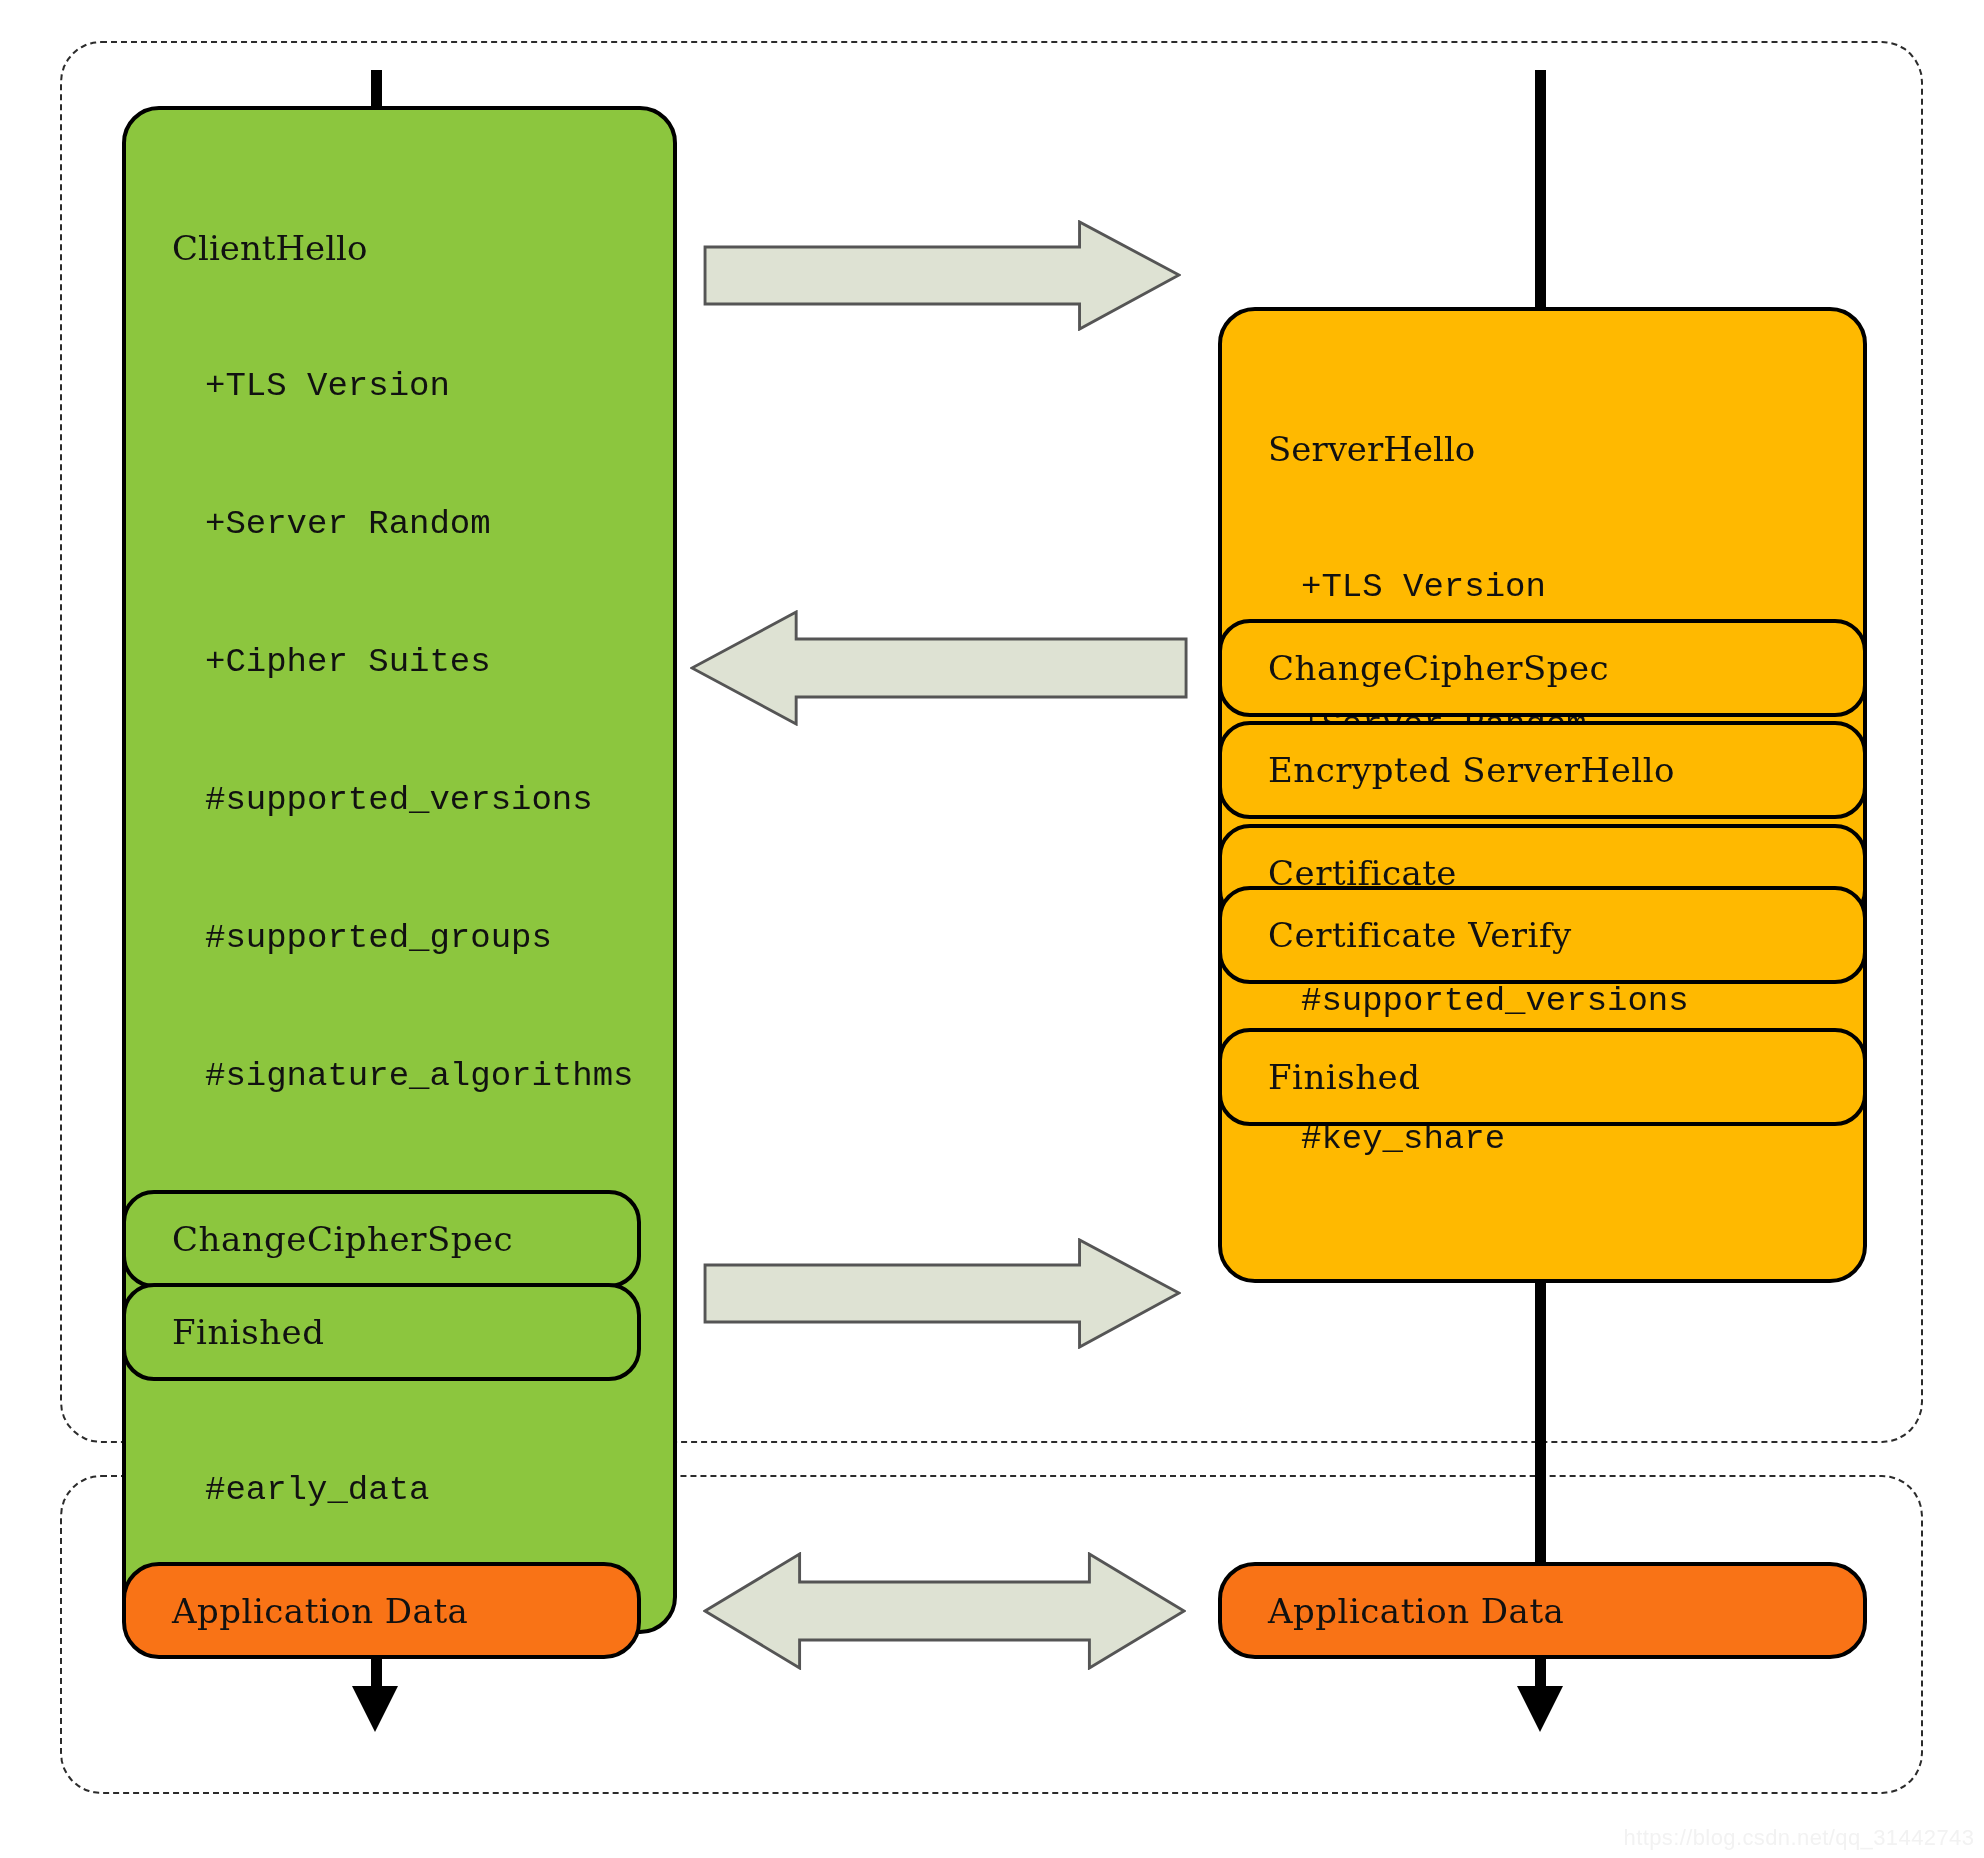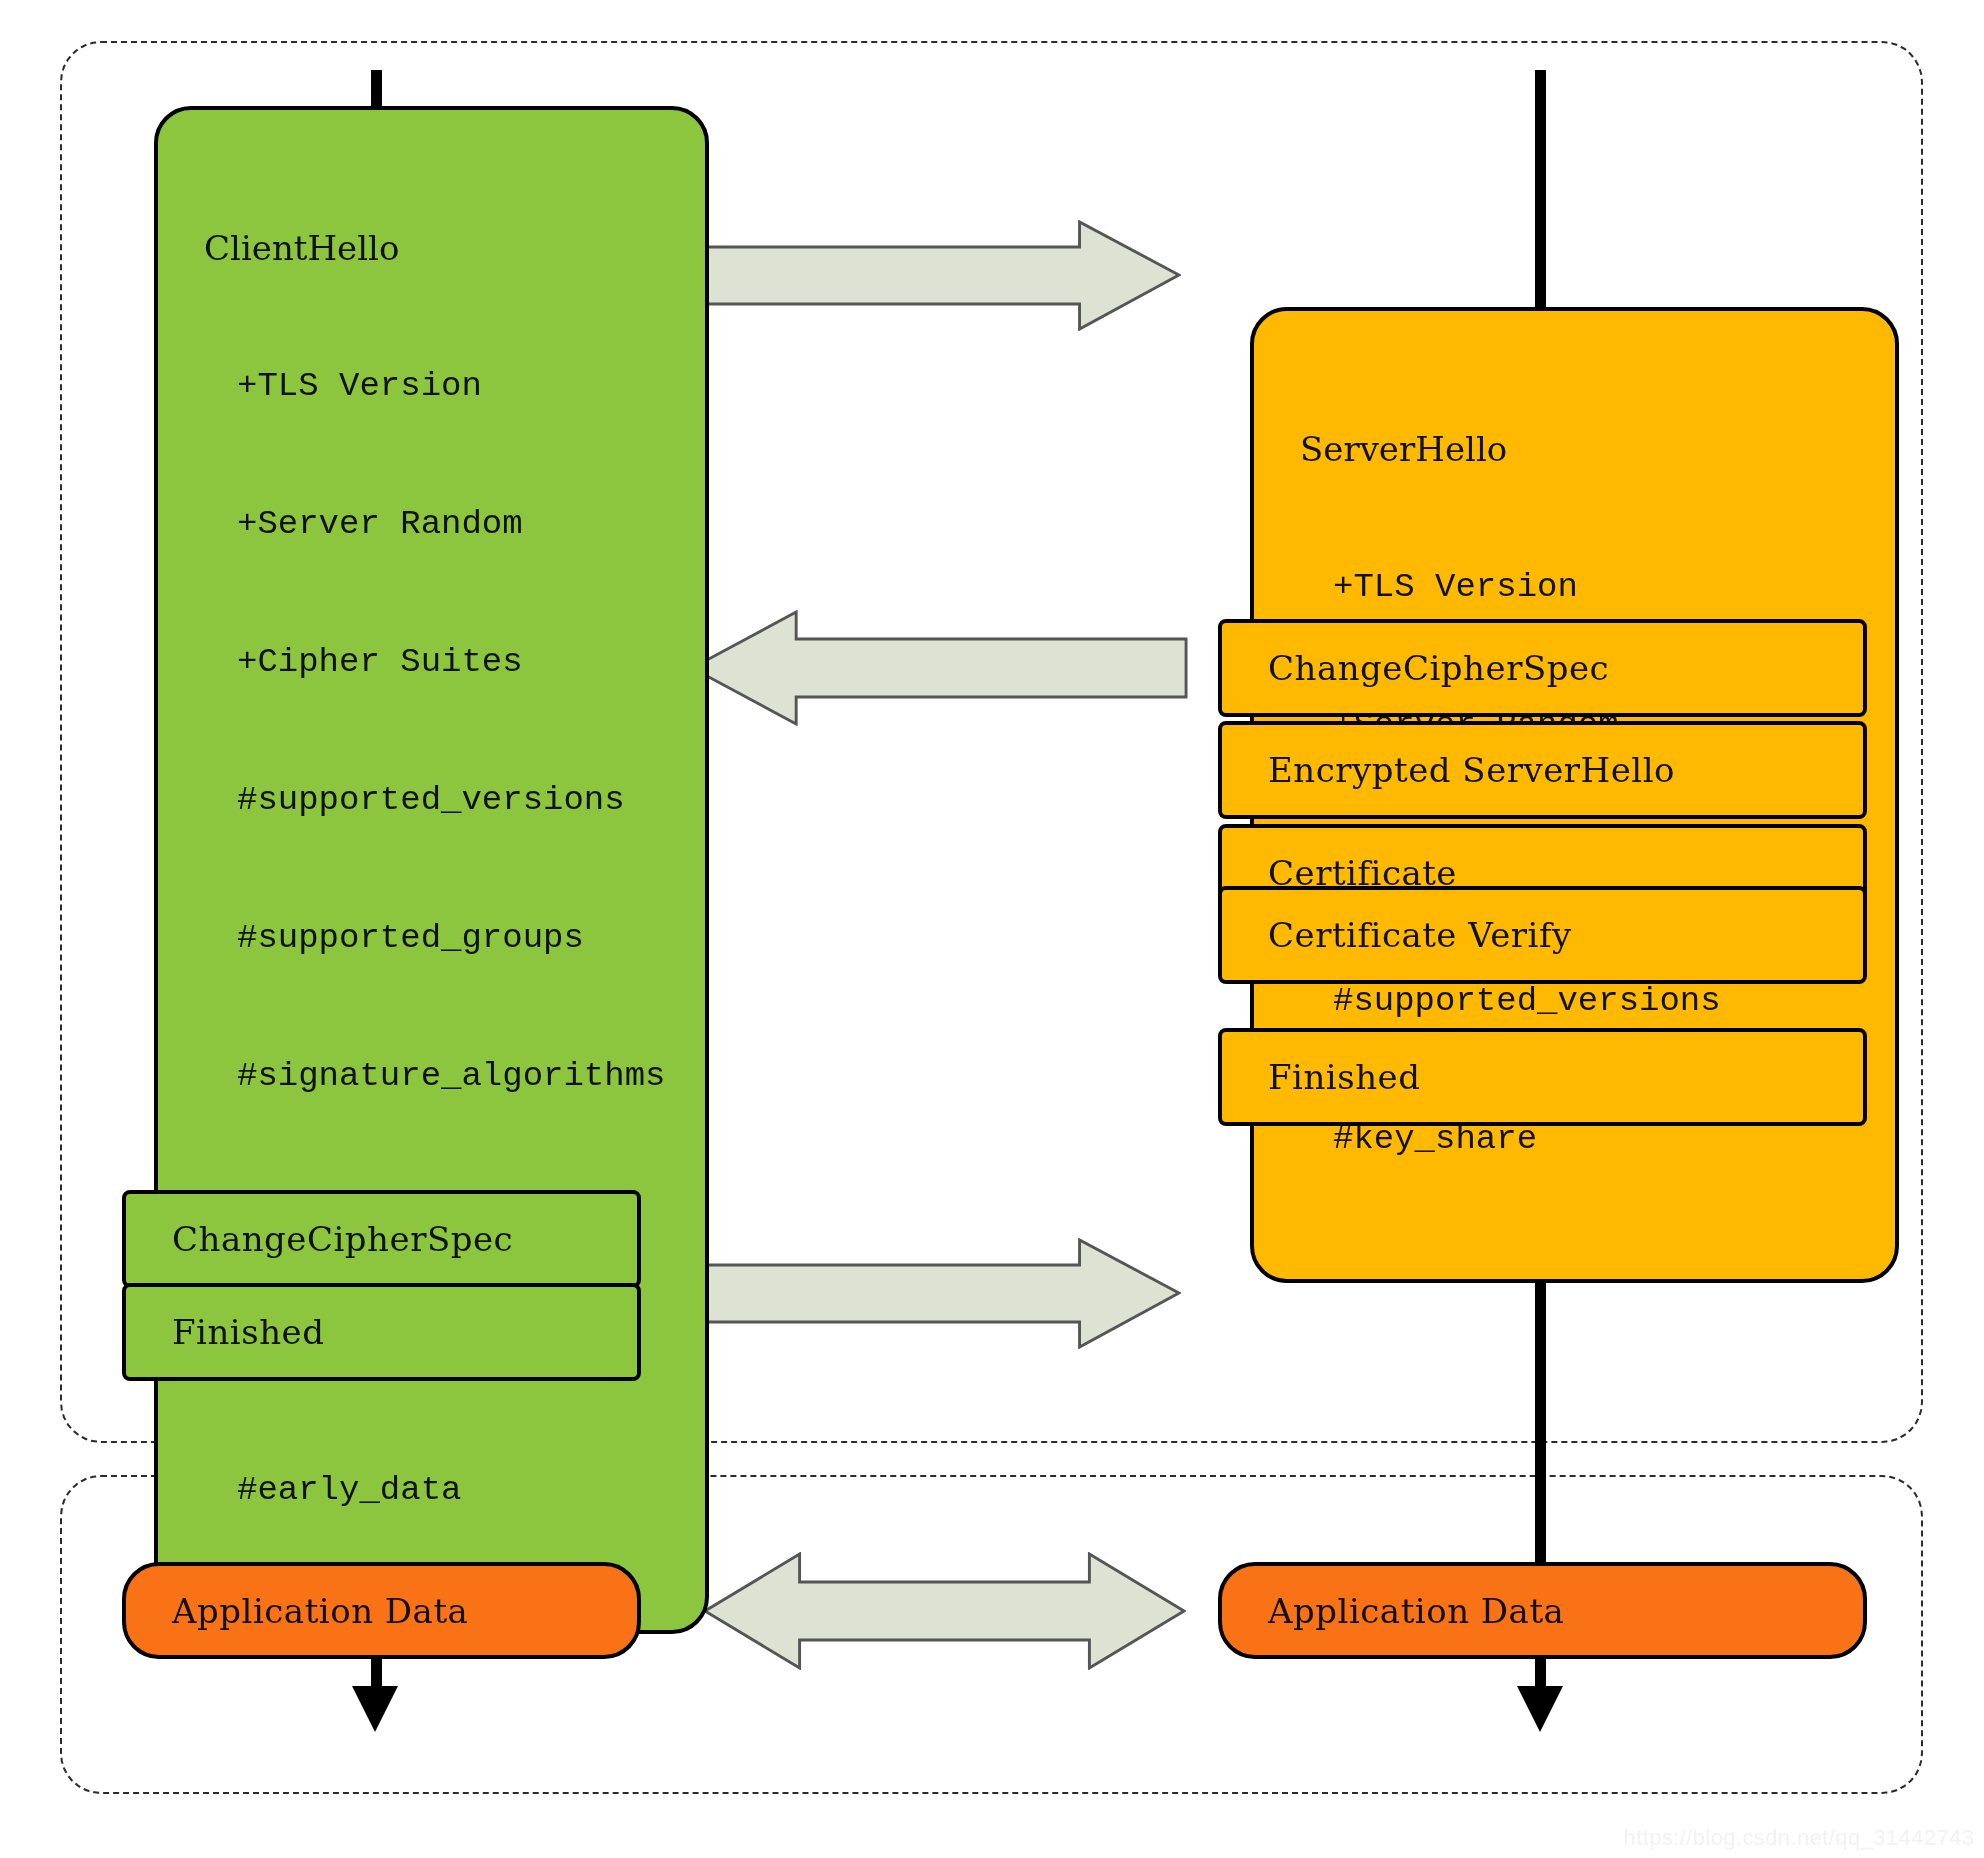--- a/index.html
+++ b/index.html
@@ -61,37 +61,36 @@
     font-size: 34px;
     color: #111111;
     letter-spacing: 0.5px;
     z-index: 3;
   }
   .msgbox.green  { background: #8CC63E; }
   .msgbox.orange { background: #FFB900; }
   .msgbox.rose   { background: #f97316; }
 
   .msgbox.stacked {
-    border-radius: 8px;
+    border-radius: 32px;
     align-items: center;
   }
 
   .block-lines {
     position: absolute;
     box-sizing: border-box;
     border: 4.8px solid #000000;
     border-radius: 37px;
     padding: 23px 39px 25px 46px;
     font-family: "DejaVu Serif", serif;
     font-size: 34px;
     line-height: 46px;
     color: #111111;
     white-space: pre;
     z-index: 3;
-    margin-left: 32px;
   }
   .block-lines.green  { background: #8CC63E; }
   .block-lines.orange { background: #FFB900; }
 
   .line-indent { padding-left: 33px; display: block; font-family: Liberation Mono, monospace; }
   .line-flush  { display: block; }
 
   
   .blockarrow { position: absolute; z-index: 2; }
   .blockarrow svg { display: block; }

